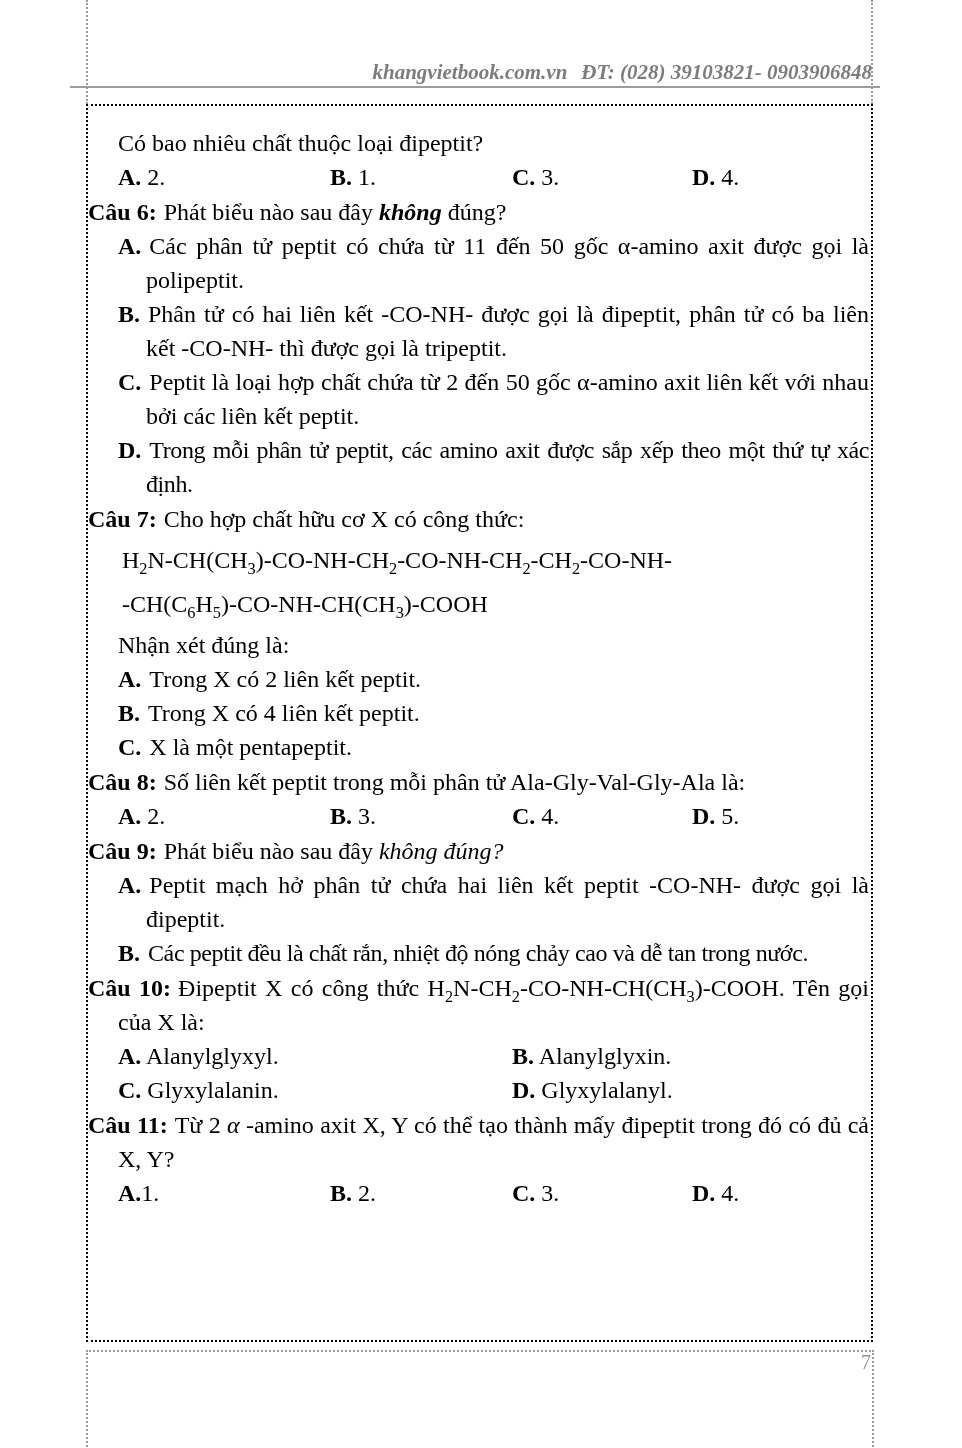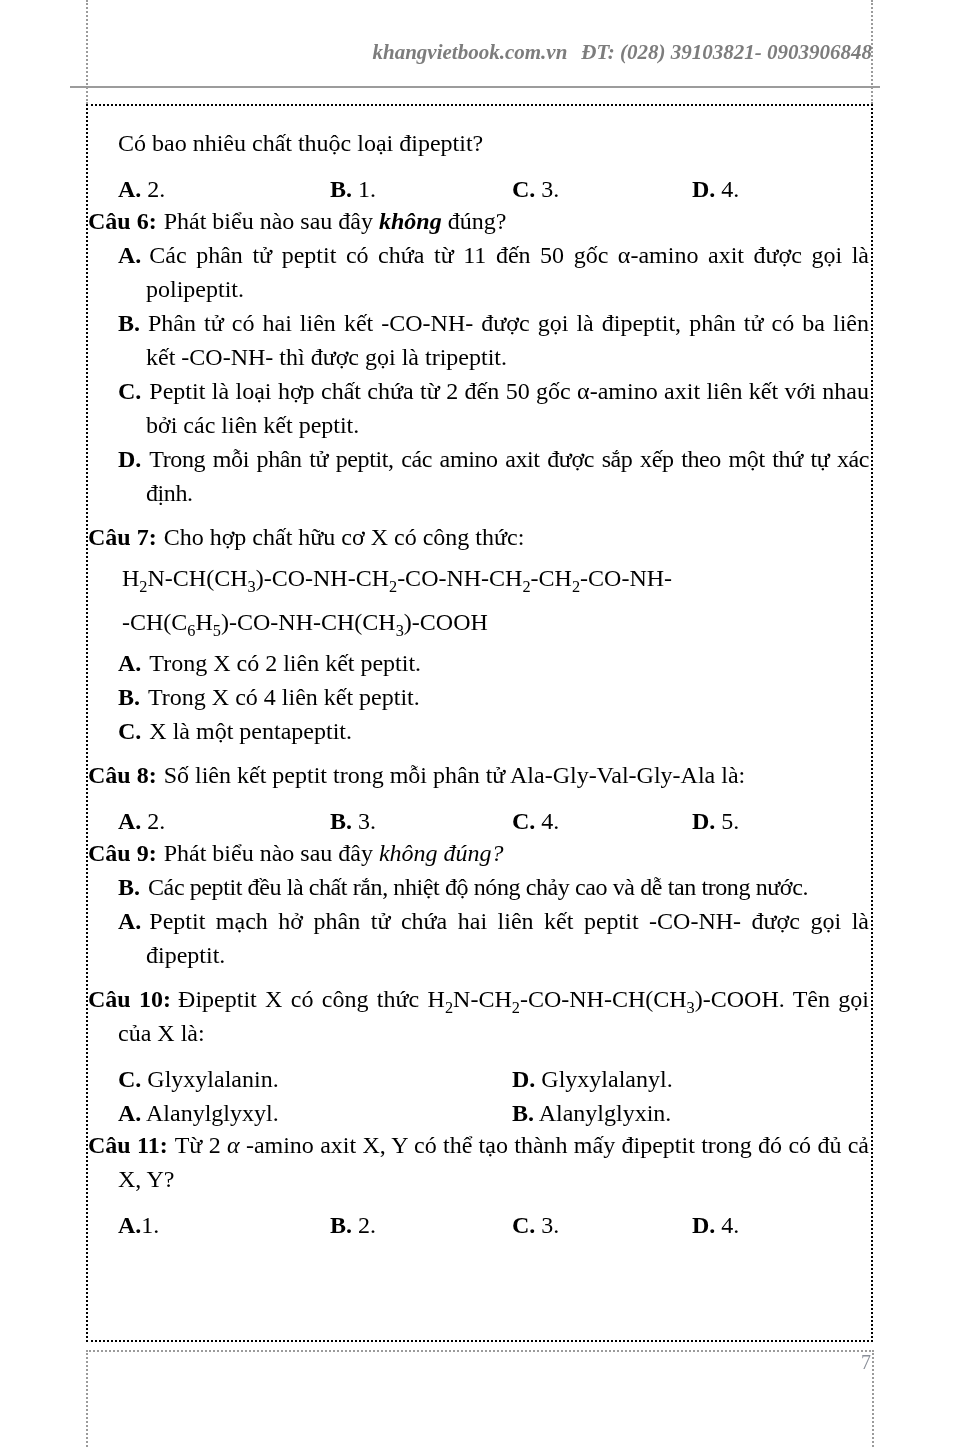--- a/index.html
+++ b/index.html
@@ -5,39 +5,39 @@
   html,body{margin:0;padding:0}
   body{
     width:962px;height:1448px;position:relative;overflow:hidden;
     background:#ffffff;color:#000;
     font-family:"Liberation Serif", serif;
   }
   .vline{position:absolute;top:0;height:104px;width:0;border-left:2px dotted #9b9b9b}
   .vline-left{left:86px}
   .vline-right{left:871px}
   .header-text{
-    position:absolute;top:40px;left:0;width:872px;text-align:right;
+    position:absolute;top:60px;left:0;width:872px;text-align:right;
     font-size:21px;font-weight:bold;font-style:italic;color:#7d7d7d;
     white-space:nowrap;
   }
   .header-text .gap{display:inline-block;width:14px}
   .header-rule{position:absolute;top:86px;left:70px;width:810px;height:0;border-top:2px solid #9c9c9c}
   .content-box{
     position:absolute;left:86px;top:104px;width:787px;height:1238px;
     box-sizing:border-box;border:2px dotted #000;
     padding:3px 2px 0 30px;
     font-size:24px;line-height:34px;
   }
   .q-title{text-indent:-30px;text-align:justify}
   .q-label{font-weight:bold;margin-right:7px}
-  .question{margin-top:10px}
+  .question{margin-top:1px}
   .opt{padding-left:28px;text-indent:-28px;text-align:justify}
   .opt-label{font-weight:bold;margin-right:8px}
   .opt-row{position:relative;height:34px}
-  .opt-row .cell{position:absolute;top:12px;white-space:nowrap}
+  .opt-row .cell{position:absolute;top:0;white-space:nowrap}
   .c0{left:0}.c1{left:212px}.c2{left:394px}.c3{left:574px}
   .formula{margin:4px 0 4px 4px;line-height:40px}
   sub{font-size:68%;line-height:0}
   .note-line{text-align:justify}
   .tight{letter-spacing:-0.4px}
   .footer-box{
     position:absolute;left:86px;top:1350px;width:788px;height:120px;
     box-sizing:border-box;border:2px dotted #9b9b9b;border-bottom:none;
   }
   .page-number{
@@ -71,50 +71,51 @@
     <div class="opt"><span class="opt-label">A.</span><span><span>Các phân tử peptit có chứa từ 11 đến 50 gốc α-amino axit được gọi là polipeptit.</span></span></div>
     <div class="opt"><span class="opt-label">B.</span><span><span>Phân tử có hai liên kết -CO-NH- được gọi là đipeptit, phân tử có ba liên kết -CO-NH- thì được gọi là tripeptit.</span></span></div>
     <div class="opt"><span class="opt-label">C.</span><span><span>Peptit là loại hợp chất chứa từ 2 đến 50 gốc α-amino axit liên kết với nhau bởi các liên kết peptit.</span></span></div>
     <div class="opt"><span class="opt-label">D.</span><span class="tight"><span>Trong mỗi phân tử peptit, các amino axit được sắp xếp theo một thứ tự xác định.</span></span></div>
   </div>
 
   <div class="question">
     <div class="q-title"><span class="q-label">Câu 7:</span><span><span>Cho hợp chất hữu cơ X có công thức:</span></span></div>
     <div class="formula"><span>H</span><span><sub>2</sub></span><span>N-CH(CH</span><span><sub>3</sub></span><span>)-CO-NH-CH</span><span><sub>2</sub></span><span>-CO-NH-CH</span><span><sub>2</sub></span><span>-CH</span><span><sub>2</sub></span><span>-CO-NH-</span></div>
     <div class="formula"><span>-CH(C</span><span><sub>6</sub></span><span>H</span><span><sub>5</sub></span><span>)-CO-NH-CH(CH</span><span><sub>3</sub></span><span>)-COOH</span></div>
+    <div class="note-line">Nhận xét đúng là:</div>
     <div class="opt"><span class="opt-label">A.</span><span><span>Trong X có 2 liên kết peptit.</span></span></div>
     <div class="opt"><span class="opt-label">B.</span><span><span>Trong X có 4 liên kết peptit.</span></span></div>
     <div class="opt"><span class="opt-label">C.</span><span><span>X là một pentapeptit.</span></span></div>
   </div>
 
   <div class="question">
     <div class="q-title"><span class="q-label">Câu 8:</span><span><span>Số liên kết peptit trong mỗi phân tử Ala-Gly-Val-Gly-Ala là:</span></span></div>
     <div class="opt-row">
       <span class="cell c0"><span style="font-weight: bold;">A.</span><span> 2.</span></span>
       <span class="cell c1"><span style="font-weight: bold;">B.</span><span> 3.</span></span>
       <span class="cell c2"><span style="font-weight: bold;">C.</span><span> 4.</span></span>
       <span class="cell c3"><span style="font-weight: bold;">D.</span><span> 5.</span></span>
     </div>
   </div>
 
   <div class="question">
     <div class="q-title"><span class="q-label">Câu 9:</span><span><span>Phát biểu nào sau đây </span><span style="font-weight: normal; font-style: italic;">không đúng?</span></span></div>
+    <div class="opt"><span class="opt-label">A.</span><span><span>Peptit mạch hở phân tử chứa hai liên kết peptit -CO-NH- được gọi là đipeptit.</span></span></div>
     <div class="opt"><span class="opt-label">B.</span><span class="tight"><span>Các peptit đều là chất rắn, nhiệt độ nóng chảy cao và dễ tan trong nước.</span></span></div>
-    <div class="opt"><span class="opt-label">A.</span><span><span>Peptit mạch hở phân tử chứa hai liên kết peptit -CO-NH- được gọi là đipeptit.</span></span></div>
   </div>
 
   <div class="question">
     <div class="q-title"><span class="q-label">Câu 10:</span><span><span>Đipeptit X có công thức H</span><span><sub>2</sub></span><span>N-CH</span><span><sub>2</sub></span><span>-CO-NH-CH(CH</span><span><sub>3</sub></span><span>)-COOH. Tên gọi của X là:</span></span></div>
     <div class="opt-row">
+      <span class="cell c0"><span style="font-weight: bold;">A.</span><span> Alanylglyxyl.</span></span>
+      <span class="cell c2"><span style="font-weight: bold;">B.</span><span> Alanylglyxin.</span></span>
+    </div>
+    <div class="opt-row">
       <span class="cell c0"><span style="font-weight: bold;">C.</span><span> Glyxylalanin.</span></span>
       <span class="cell c2"><span style="font-weight: bold;">D.</span><span> Glyxylalanyl.</span></span>
-    </div>
-    <div class="opt-row">
-      <span class="cell c0"><span style="font-weight: bold;">A.</span><span> Alanylglyxyl.</span></span>
-      <span class="cell c2"><span style="font-weight: bold;">B.</span><span> Alanylglyxin.</span></span>
     </div>
   </div>
 
   <div class="question">
     <div class="q-title"><span class="q-label">Câu 11:</span><span><span>Từ 2 </span><span style="font-style: italic;">α</span><span> -amino axit X, Y có thể tạo thành mấy đipeptit trong đó có đủ cả X, Y?</span></span></div>
     <div class="opt-row">
       <span class="cell c0"><span style="font-weight: bold;">A.</span><span>1.</span></span>
       <span class="cell c1"><span style="font-weight: bold;">B.</span><span> 2.</span></span>
       <span class="cell c2"><span style="font-weight: bold;">C.</span><span> 3.</span></span>
       <span class="cell c3"><span style="font-weight: bold;">D.</span><span> 4.</span></span>

